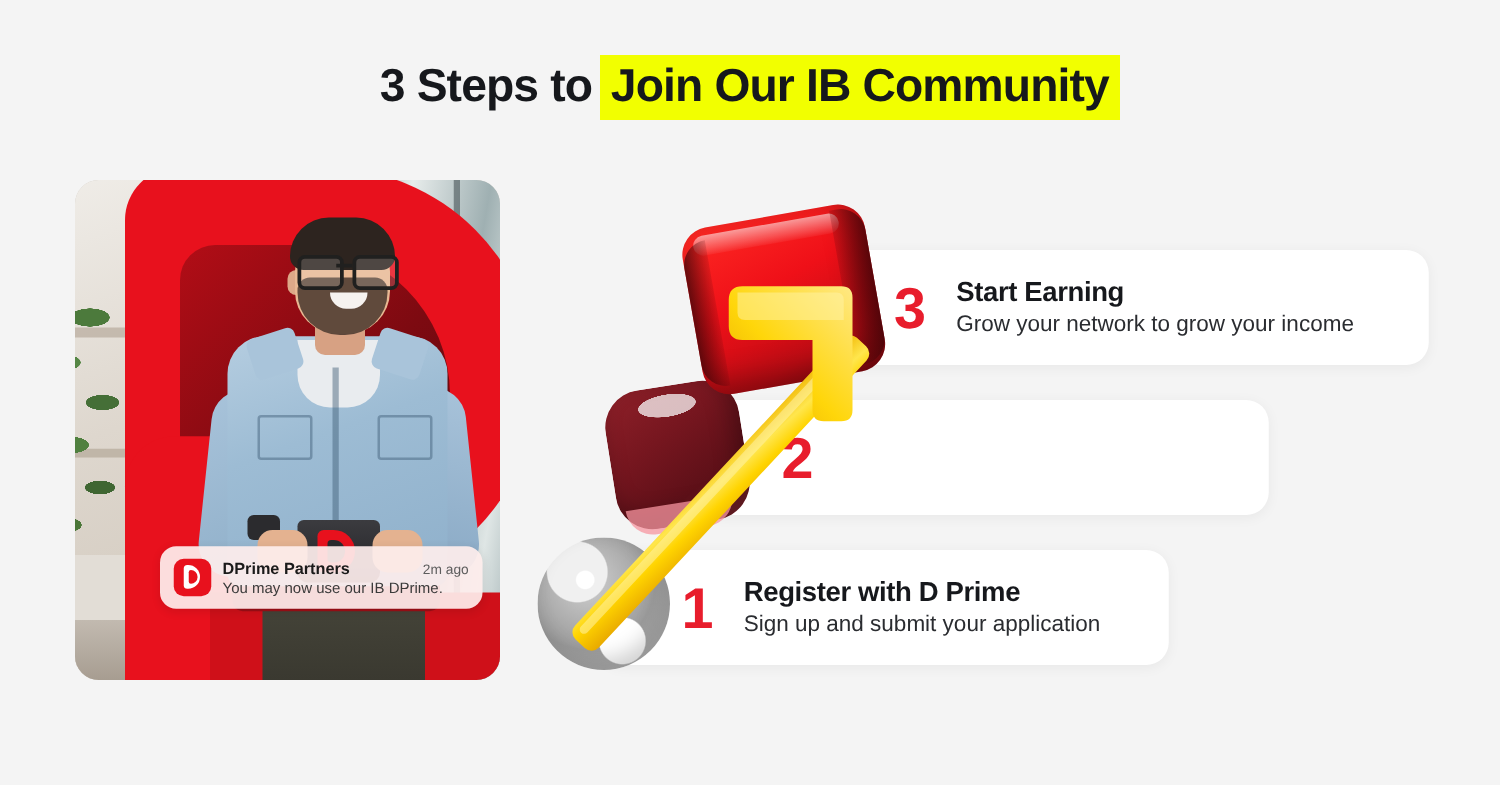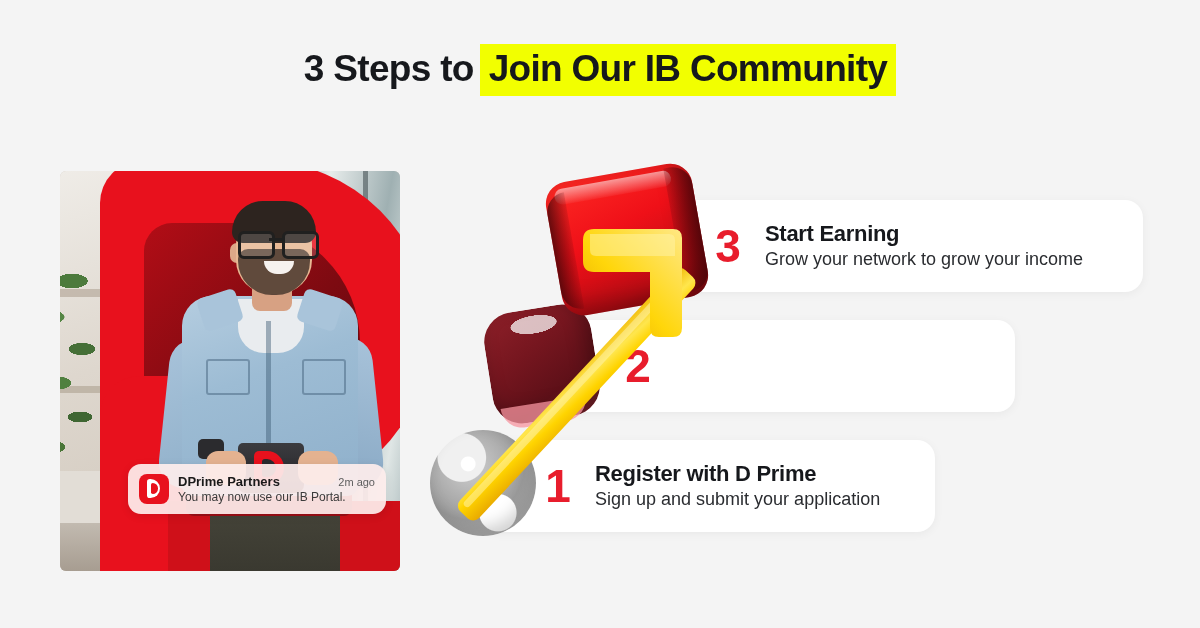--- a/index.html
+++ b/index.html
@@ -39,24 +39,24 @@
     background: #f2ff00;
     padding: 4px 9px 7px 9px;
     margin-left: 6px;
     box-decoration-break: clone;
   }
 
   
   .photo {
     position: absolute;
     left: 60px;
-    top: 171px;
+    top: 144px;
     width: 340px;
     height: 400px;
-    border-radius: 6px;
+    border-radius: 19px;
     overflow: hidden;
     background: #cfc9c2;
   }
   .photo-scene { position: absolute; inset: 0; }
 
   
   .bg-wall {
     position: absolute; left: 0; top: 0; width: 185px; height: 400px;
     background: linear-gradient(160deg, #efece7 0%, #ded7ce 45%, #cfc6ba 100%);
   }
@@ -409,21 +409,21 @@
 
   <div class="notif">
     <div class="notif-icon">
       <div class="glyph"></div>
     </div>
     <div class="notif-body">
       <div class="notif-row1">
         <span class="notif-title">DPrime Partners</span>
         <span class="notif-time">2m ago</span>
       </div>
-      <div class="notif-msg">You may now use our IB Portal.</div>
+      <div class="notif-msg">You may now use our IB DPrime.</div>
     </div>
   </div>
 </div>
 
 <div class="sphere"></div>
 <div class="cube-dark"></div>
 <div class="cube-red">
   <div class="face-top"></div>
   <div class="face-side"></div>
   <div class="face-left"></div>

